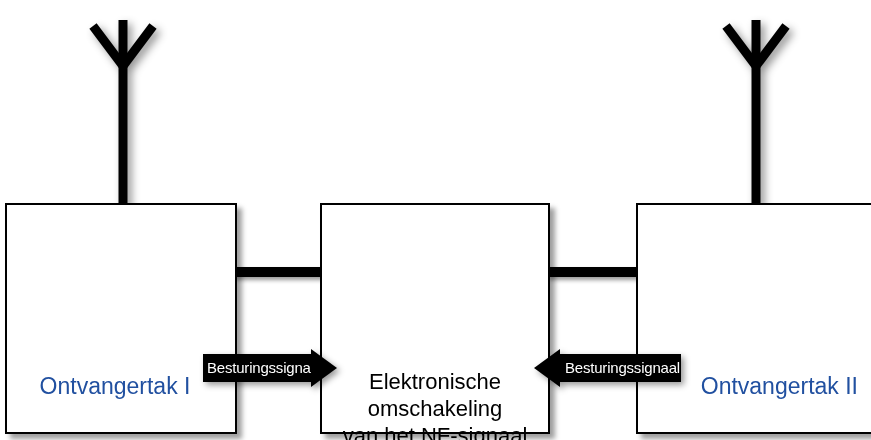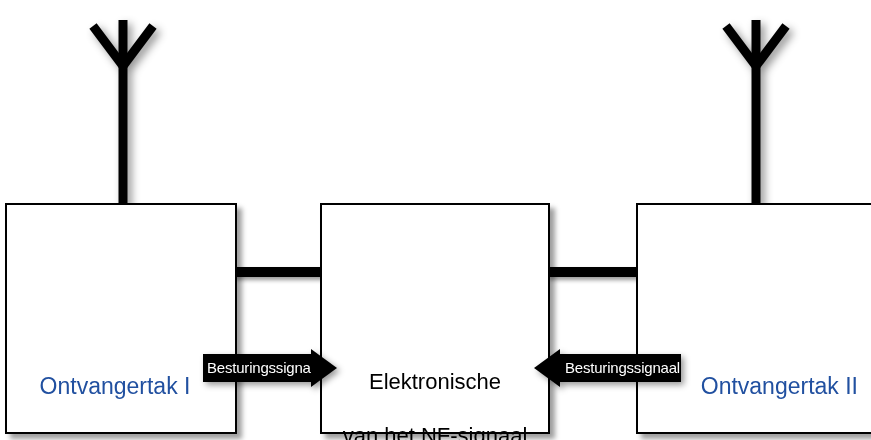--- a/index.html
+++ b/index.html
@@ -112,20 +112,21 @@
 
   <div class="connector" style="left:232px; top:267px; width:92px; height:10px;"></div>
   <div class="connector" style="left:546px; top:267px; width:94px; height:10px;"></div>
 
   <div class="block" style="left:5px; top:203px; width:232px; height:231px;">
     <div class="block-label" style="bottom:33px;">Ontvangertak I</div>
   </div>
 
   <div class="block" style="left:320px; top:203px; width:230px; height:231px;">
     <div class="center-label" style="top:137px;">Elektronische</div>
+    <div class="center-label" style="top:164px;">omschakeling</div>
     <div class="center-label" style="top:191px;">van het NF-signaal</div>
   </div>
 
   <div class="block" style="left:636px; top:203px; width:238px; height:231px;">
     <div class="block-label" style="bottom:33px; right:14px; left:auto; text-align:left;">Ontvangertak II</div>
   </div>
 
   <div class="signal-arrow" style="left:203px; top:354px; width:134px;">
     <div class="bar" style="left:0; width:108px;"></div>
     <div class="arrow-text" style="left:4px;">Besturingssignaal</div>

